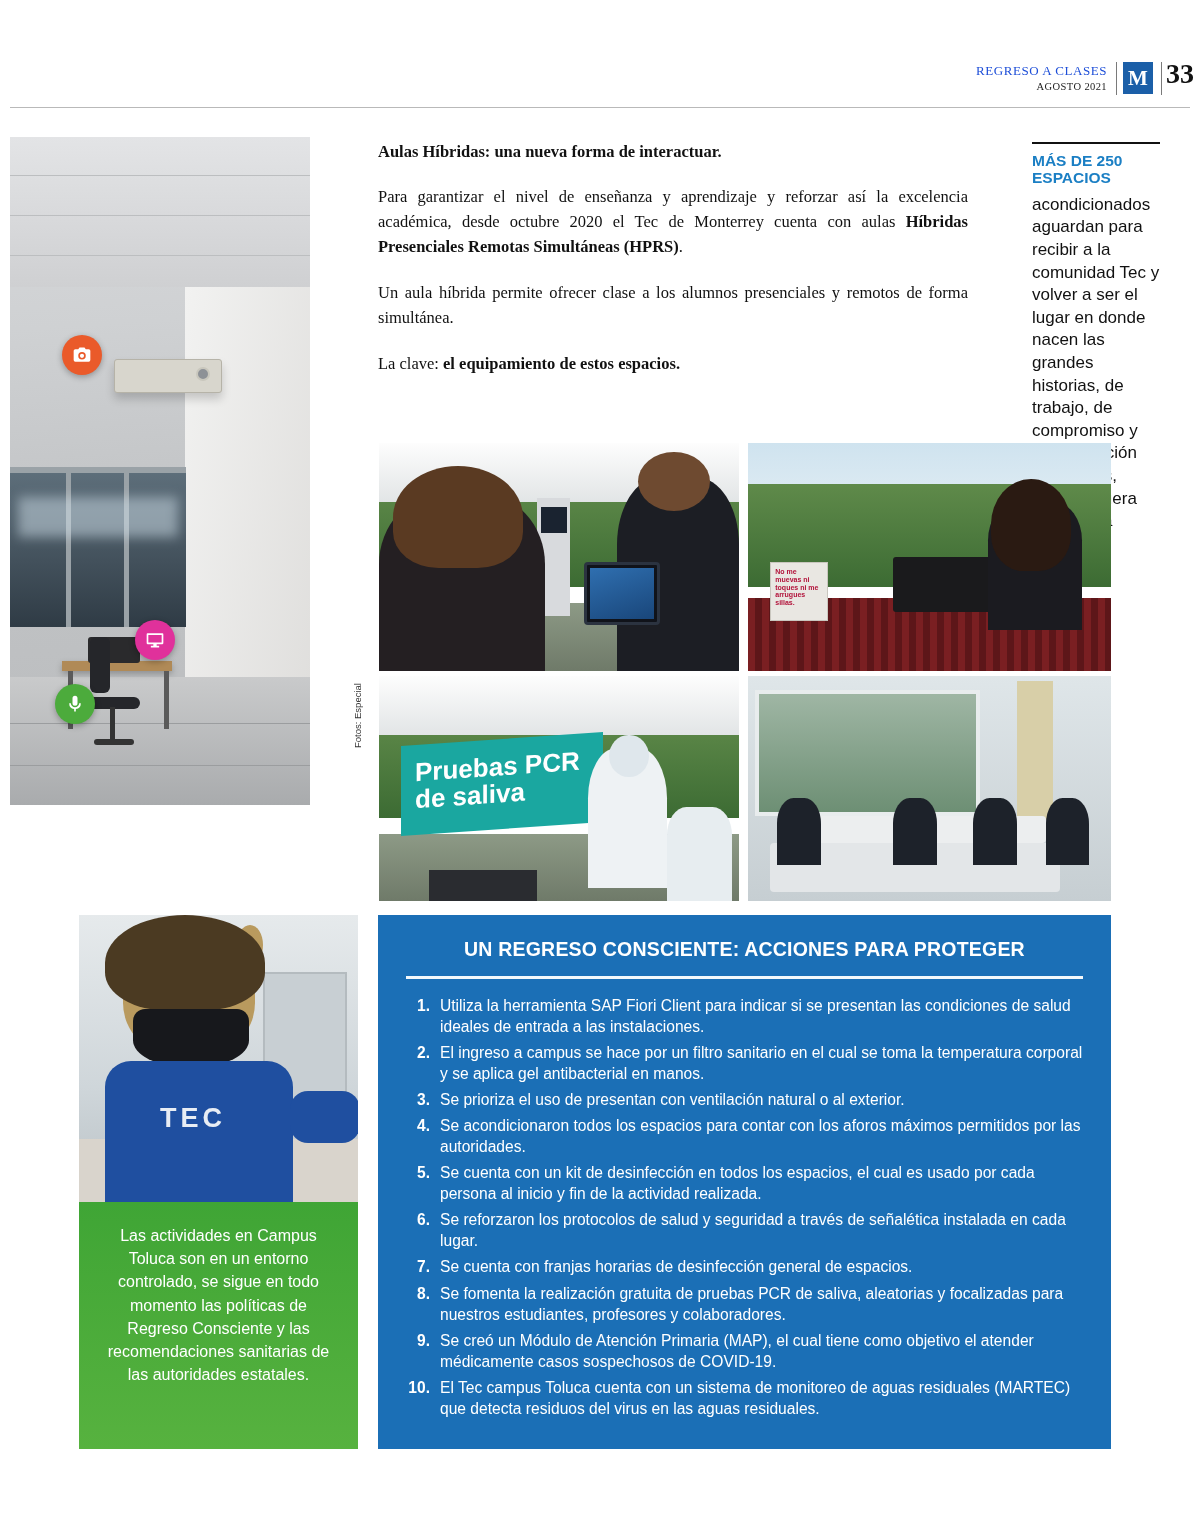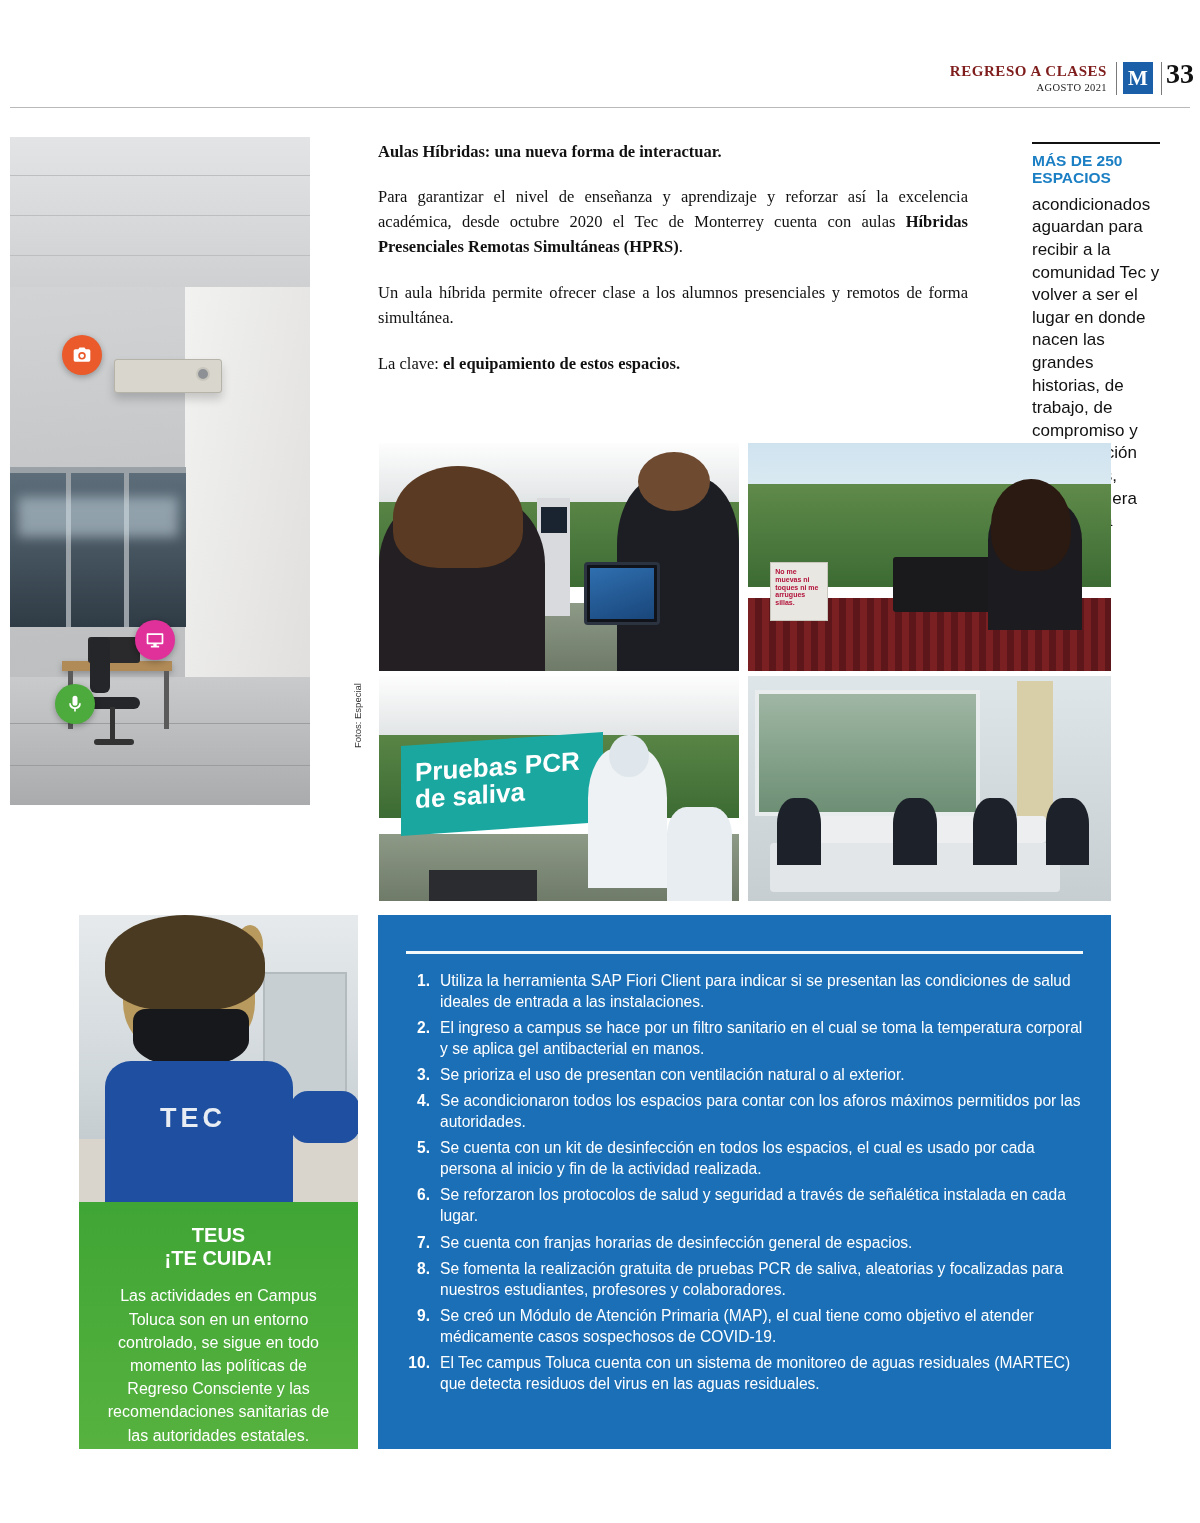--- a/index.html
+++ b/index.html
@@ -19,21 +19,21 @@
   }
   .header-rule {
     position:absolute; left:10px; top:107px; width:1180px; height:1px;
     background:#b9b9b9;
   }
   .hdr-right {
     position:absolute; right:93px; top:63px;
     text-align:right;
   }
   .hdr-kicker {
-    font-size:15px; font-weight:bold; letter-spacing:.55px; color:#7f1d1d;
+    font-size:13px; font-weight:normal; letter-spacing:.55px; color:#1d4ed8;
     font-family:"Liberation Serif", serif;
   }
   .hdr-sub {
     font-size:10.5px; letter-spacing:.4px; color:#222; margin-top:2px;
     font-family:Liberation Serif, serif;
   }
   .hdr-bar {
     position:absolute; right:83px; top:62px; width:1px; height:33px; background:#7a7a7a;
   }
   .hdr-logo {
@@ -421,30 +421,27 @@
     <div class="mascot-ear" style="left:158px;top:10px"></div>
     <div class="mascot-head"></div>
     <div class="mascot-mane"></div>
     <div class="mascot-mask"></div>
     <div class="mascot-body">
       <div class="tec">TEC</div>
     </div>
     <div class="mascot-arm"></div>
   </div>
   <div class="teus-green">
-    <div class="teus-title">
-      <div>TEUS</div>
-      <div>¡TE CUIDA!</div>
-    </div>
     <div class="teus-body">Las actividades en Campus Toluca son en un entorno controlado, se sigue en todo momento las políticas de Regreso Consciente y las recomendaciones sanitarias de las autoridades estatales.</div>
   </div>
 </div>
 
 <div class="bluebox">
   <div class="bluebox-head">
+    <div>UN REGRESO CONSCIENTE: ACCIONES PARA PROTEGER</div>
     <div class="bluebox-rule"></div>
   </div>
   <ul class="bluelist" id="bluelist">
       <li>
         <span class="num">1.</span>
         <span class="txt">Utiliza la herramienta SAP Fiori Client para indicar si se presentan las condiciones de salud ideales de entrada a las instalaciones.</span>
       </li>
       <li>
         <span class="num">2.</span>
         <span class="txt">El ingreso a campus se hace por un filtro sanitario en el cual se toma la temperatura corporal y se aplica gel antibacterial en manos.</span>

